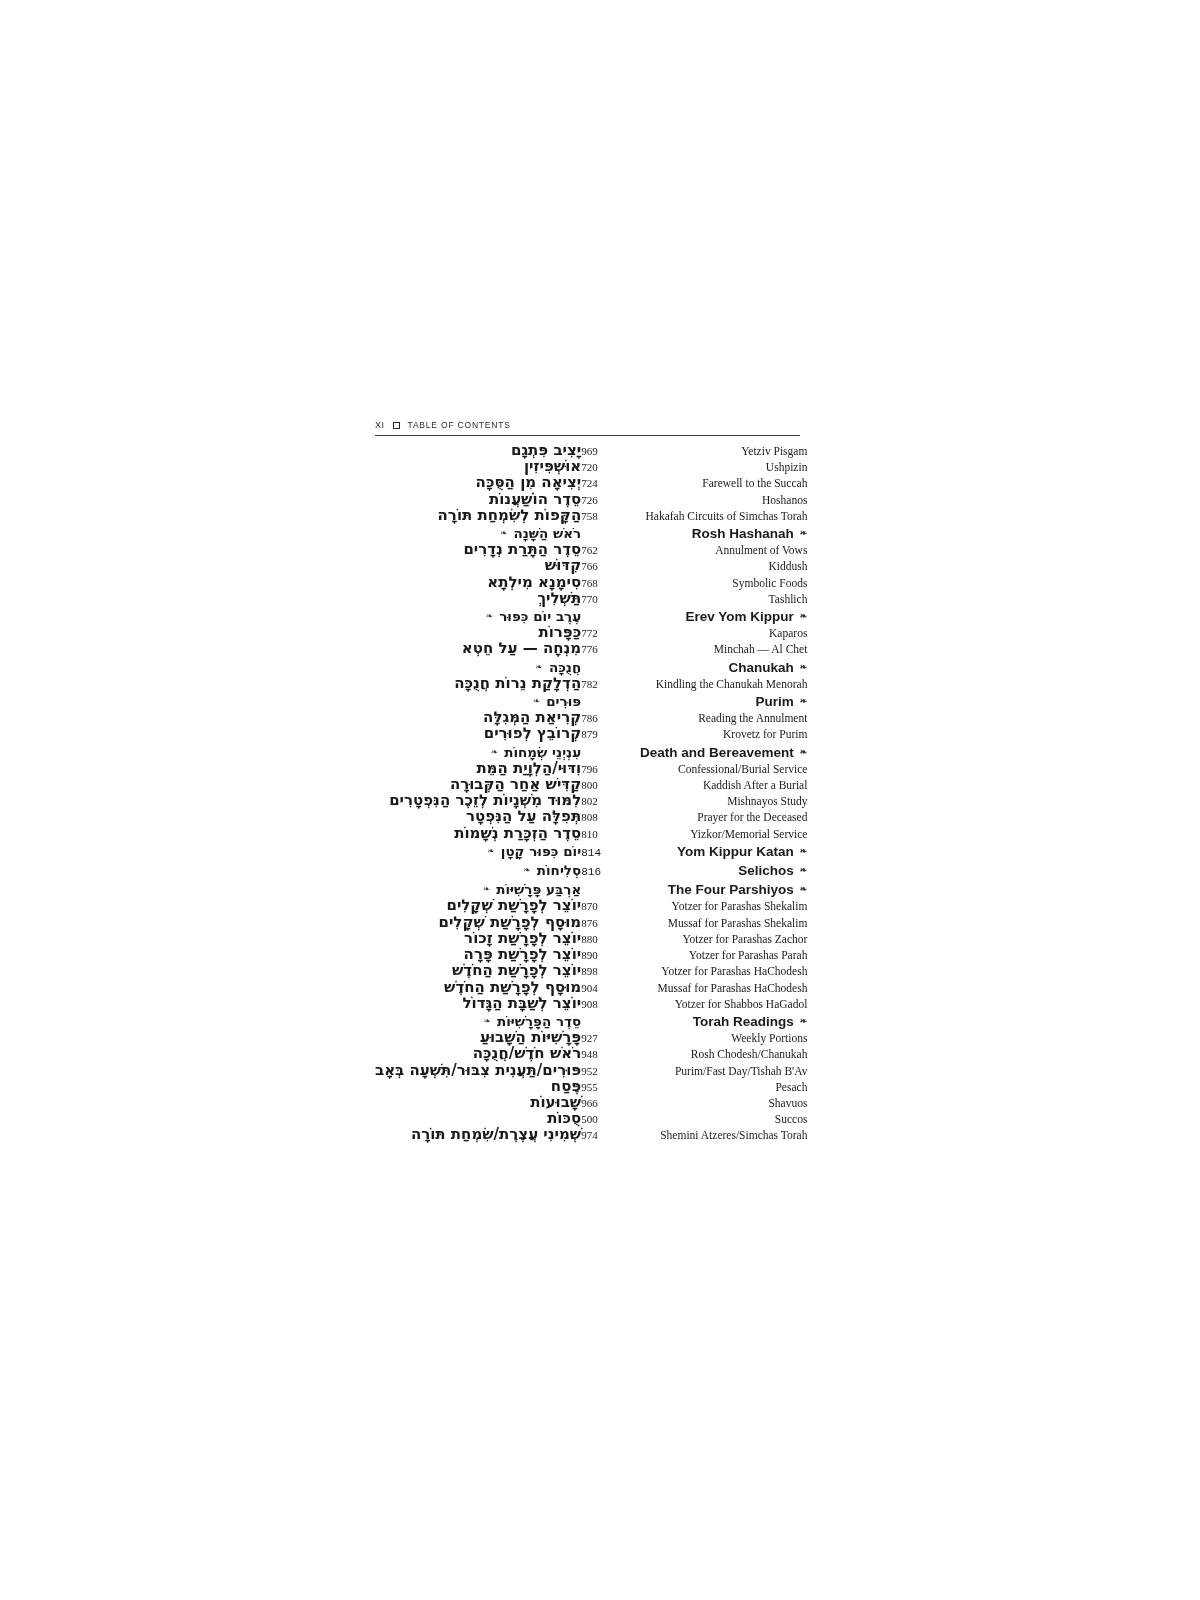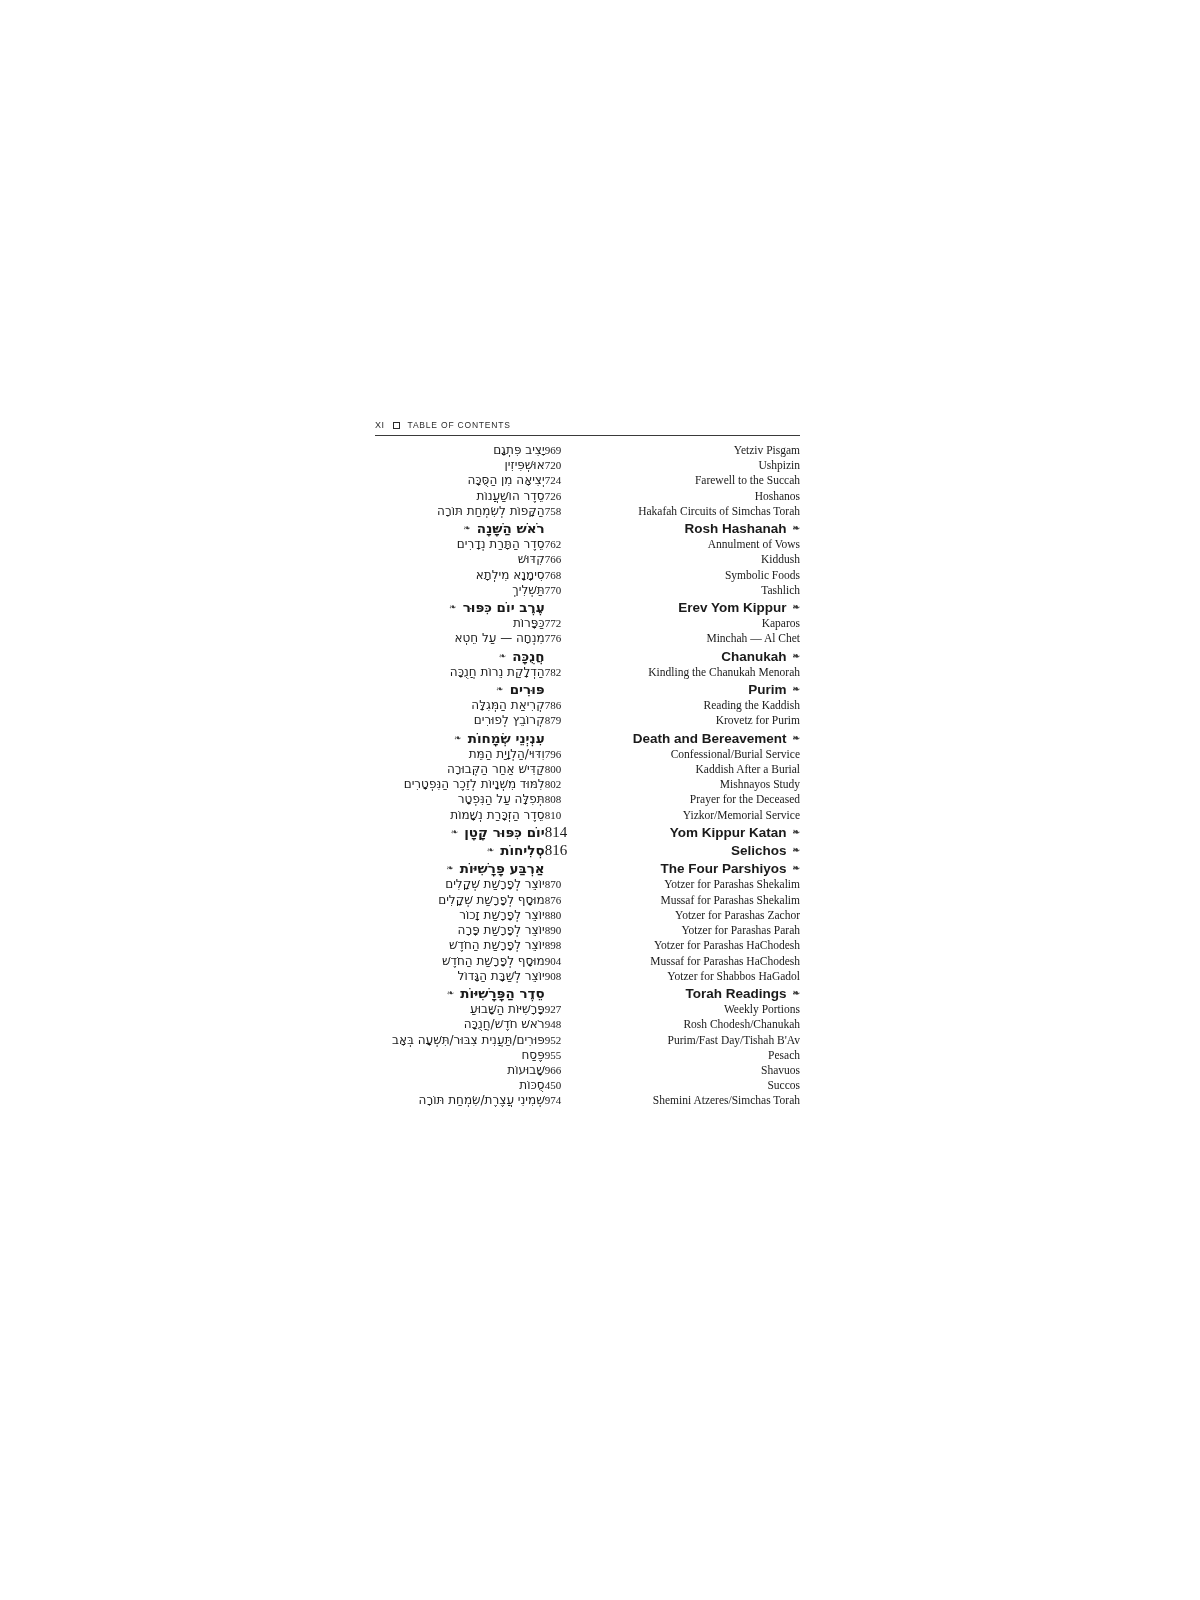--- a/index.html
+++ b/index.html
@@ -60,26 +60,27 @@
   table.toc {
     border-collapse: collapse;
     width: 100%;
   }
   table.toc td {
     padding: 0;
     vertical-align: baseline;
   }
   td.heb {
     text-align: right;
-    font-size: 12px;
+    font-size: 15px;
     direction: rtl;
     white-space: nowrap;
     padding-right: 7px;
     line-height: 15.2px;
     font-family: "DejaVu Sans", sans-serif;
+    font-weight: bold;
   }
   td.pg {
     text-align: left;
     font-size: 11px;
     width: 26px;
     white-space: nowrap;
     line-height: 15.2px;
     color: #1a1a1a;
   }
   td.eng {
@@ -99,22 +100,23 @@
   }
   tr.section td.eng {
     font-size: 13.5px;
     font-weight: bold;
     font-family: "Liberation Sans", sans-serif;
     padding-top: 2px;
     padding-bottom: 1px;
     padding-left: 39px;
   }
   tr.section td.pg {
-    font-size: 15px;
+    font-size: 11px;
     padding-top: 2px;
+    font-family: Liberation Mono, monospace;
   }
   .orn {
     font-size: 9px;
     color: #3a3a3a;
     vertical-align: 2px;
   }
   .orn-l { margin-right: 6px; }
   .orn-r { margin-left: 6px; }
 </style>
 </head>
@@ -208,21 +210,21 @@
             <td class="eng">Kindling the Chanukah Menorah</td>
           </tr>
           <tr class="section">
             <td class="heb"><span>פּוּרִים</span><span class="orn orn-l">❧</span></td>
             <td class="pg"></td>
             <td class="eng"><span>Purim</span><span class="orn orn-r">❧</span></td>
           </tr>
           <tr class="entry">
             <td class="heb">קְרִיאַת הַמְּגִלָּה</td>
             <td class="pg">786</td>
-            <td class="eng">Reading the Kaddish</td>
+            <td class="eng">Reading the Annulment</td>
           </tr>
           <tr class="entry">
             <td class="heb">קְרוֹבֵץ לְפוּרִים</td>
             <td class="pg">879</td>
             <td class="eng">Krovetz for Purim</td>
           </tr>
           <tr class="section">
             <td class="heb"><span>עִנְיְנֵי שְׂמָחוֹת</span><span class="orn orn-l">❧</span></td>
             <td class="pg"></td>
             <td class="eng"><span>Death and Bereavement</span><span class="orn orn-r">❧</span></td>
@@ -327,21 +329,21 @@
             <td class="pg">955</td>
             <td class="eng">Pesach</td>
           </tr>
           <tr class="entry">
             <td class="heb">שָׁבוּעוֹת</td>
             <td class="pg">966</td>
             <td class="eng">Shavuos</td>
           </tr>
           <tr class="entry">
             <td class="heb">סֻכּוֹת</td>
-            <td class="pg">450</td>
+            <td class="pg">500</td>
             <td class="eng">Succos</td>
           </tr>
           <tr class="entry">
             <td class="heb">שְׁמִינִי עֲצֶרֶת/שִׂמְחַת תּוֹרָה</td>
             <td class="pg">974</td>
             <td class="eng">Shemini Atzeres/Simchas Torah</td>
           </tr>
         </tbody>
     </table>
 

